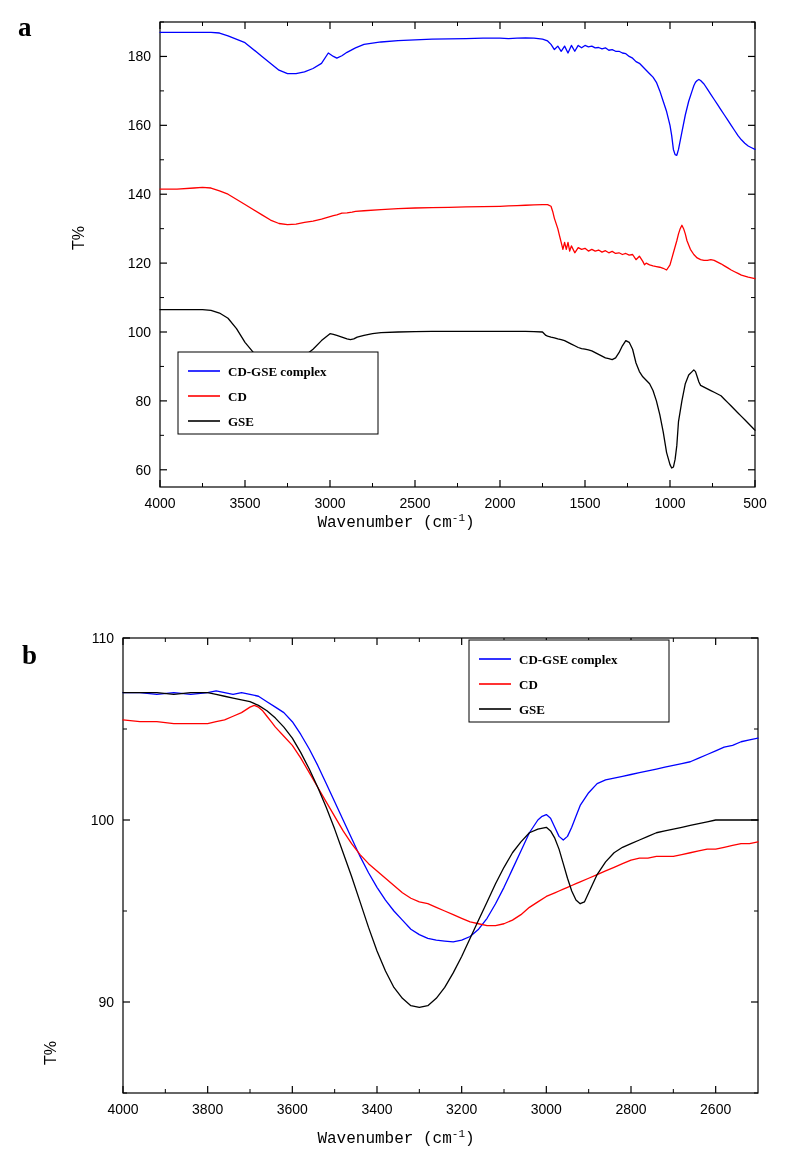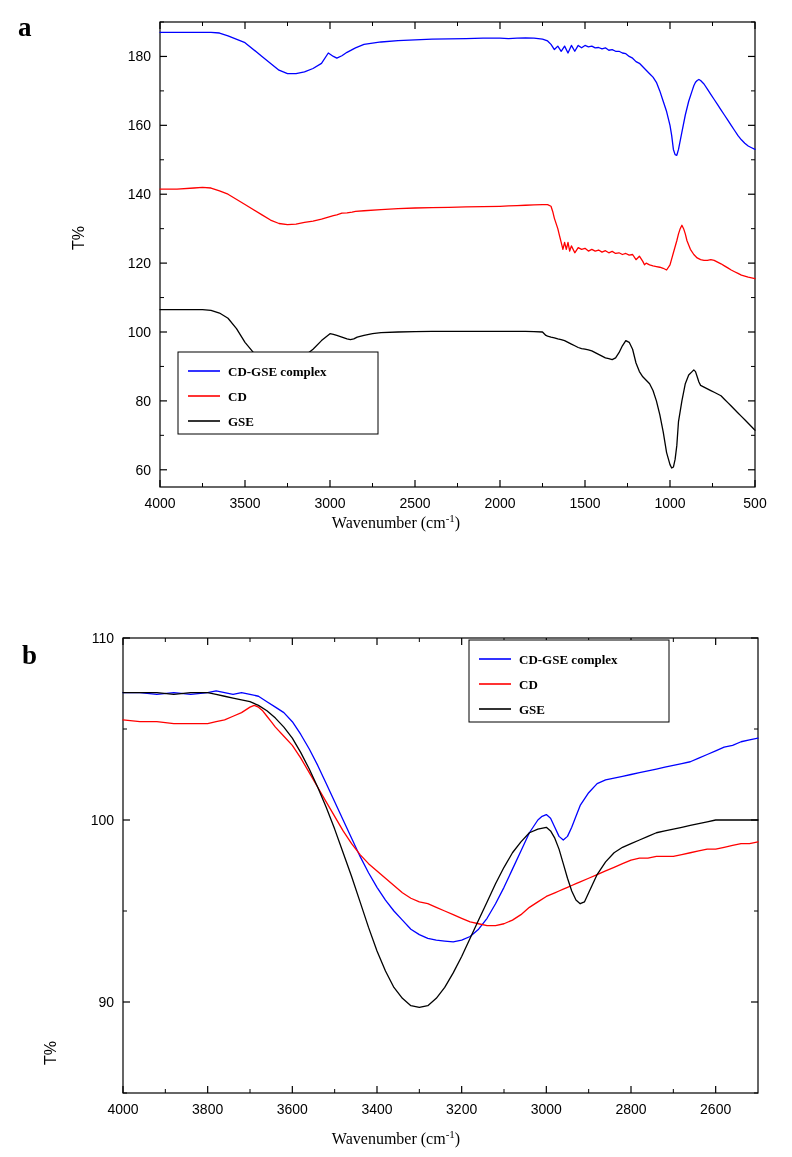--- a/index.html
+++ b/index.html
@@ -11,21 +11,21 @@
     overflow:hidden;
   }
   .panel{position:absolute;}
   .panel-label{
     font-family:"Liberation Serif", serif;
     font-weight:bold;font-size:27px;
   }
   .plotwrap{position:absolute;}
   svg{display:block;}
   .axis-title{
-    font-family:Liberation Serif, serif;
+    font-family:Liberation Mono, monospace;
     font-size:16px;
   }
   .tick-label{
     font-family:"Liberation Sans", sans-serif;
     font-size:14px;
   }
   .legend-label{
     font-family:"Liberation Serif", serif;
     font-weight:bold;
     font-size:13px;

